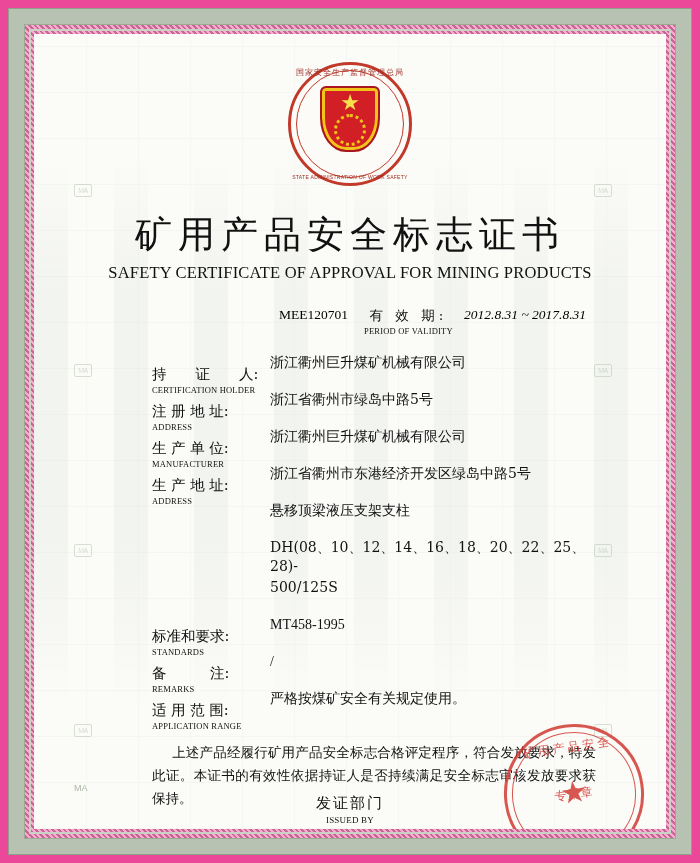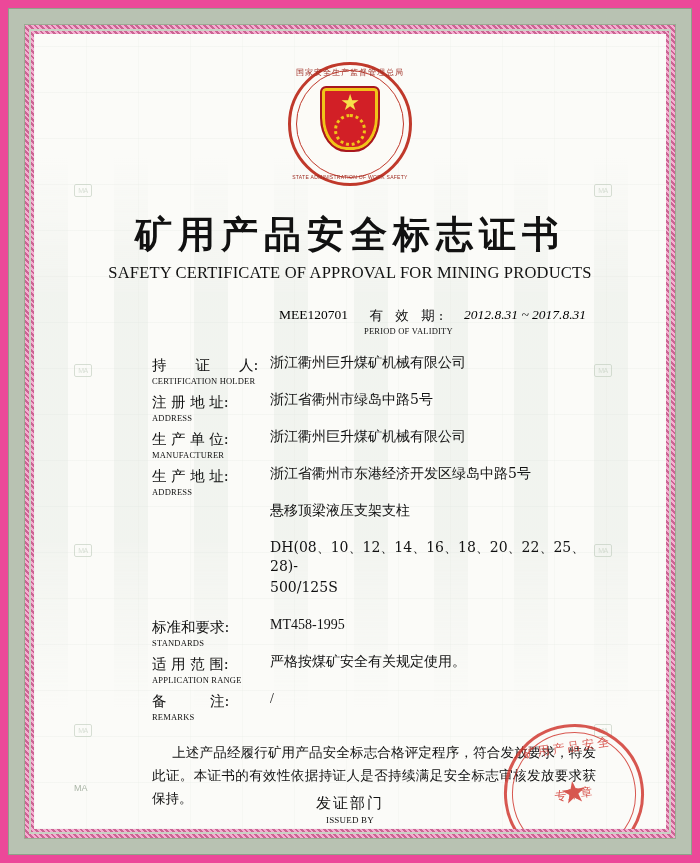--- a/index.html
+++ b/index.html
@@ -181,21 +181,21 @@
   }
 
   
   .title-cn {
     position: absolute;
     left: 0; right: 0;
     top: 176px;
     text-align: center;
     font-size: 37px;
     letter-spacing: 6px;
-    font-weight: bold;
+    font-weight: normal;
     color: #111;
     font-family: "DejaVu Serif", serif;
   }
   .title-en {
     position: absolute;
     left: 0; right: 0;
     top: 229px;
     text-align: center;
     font-size: 16.5px;
     color: #111;
@@ -261,21 +261,21 @@
     top: 318px;
   }
   .field-row {
     position: relative;
     min-height: 32px;
     margin-bottom: 5px;
   }
   .field-label {
     position: absolute;
     left: 0;
-    top: 4px;
+    top: 13px;
     width: 118px;
   }
   .field-label .lbl-cn {
     font-size: 14.5px;
     display: block;
     letter-spacing: 0px;
   }
   .field-value {
     position: absolute;
     left: 118px;
@@ -488,32 +488,32 @@
       <div class="field-row">
         <div class="field-label">
           <span class="lbl-cn">标准和要求:</span>
           <span class="lbl-en">STANDARDS</span>
         </div>
         <div class="field-value latin">MT458-1995</div>
       </div>
 
       <div class="field-row">
         <div class="field-label">
+          <span class="lbl-cn">备　　　注:</span>
+          <span class="lbl-en">REMARKS</span>
+        </div>
+        <div class="field-value latin">/</div>
+      </div>
+
+      <div class="field-row">
+        <div class="field-label">
           <span class="lbl-cn">适 用 范 围:</span>
           <span class="lbl-en">APPLICATION RANGE</span>
         </div>
         <div class="field-value">严格按煤矿安全有关规定使用。</div>
-      </div>
-
-      <div class="field-row">
-        <div class="field-label">
-          <span class="lbl-cn">备　　　注:</span>
-          <span class="lbl-en">REMARKS</span>
-        </div>
-        <div class="field-value latin">/</div>
       </div>
 
     </div>
 
     <div class="para"><span class="indent"></span><span>上述产品经履行矿用产品安全标志合格评定程序，符合发放要求，特发此证。本证书的有效性依据持证人是否持续满足安全标志审核发放要求获保持。</span></div>
 
     <div class="issued-by">
       <span class="lbl-cn">发证部门</span>
       <span class="lbl-en">ISSUED BY</span>
     </div>

